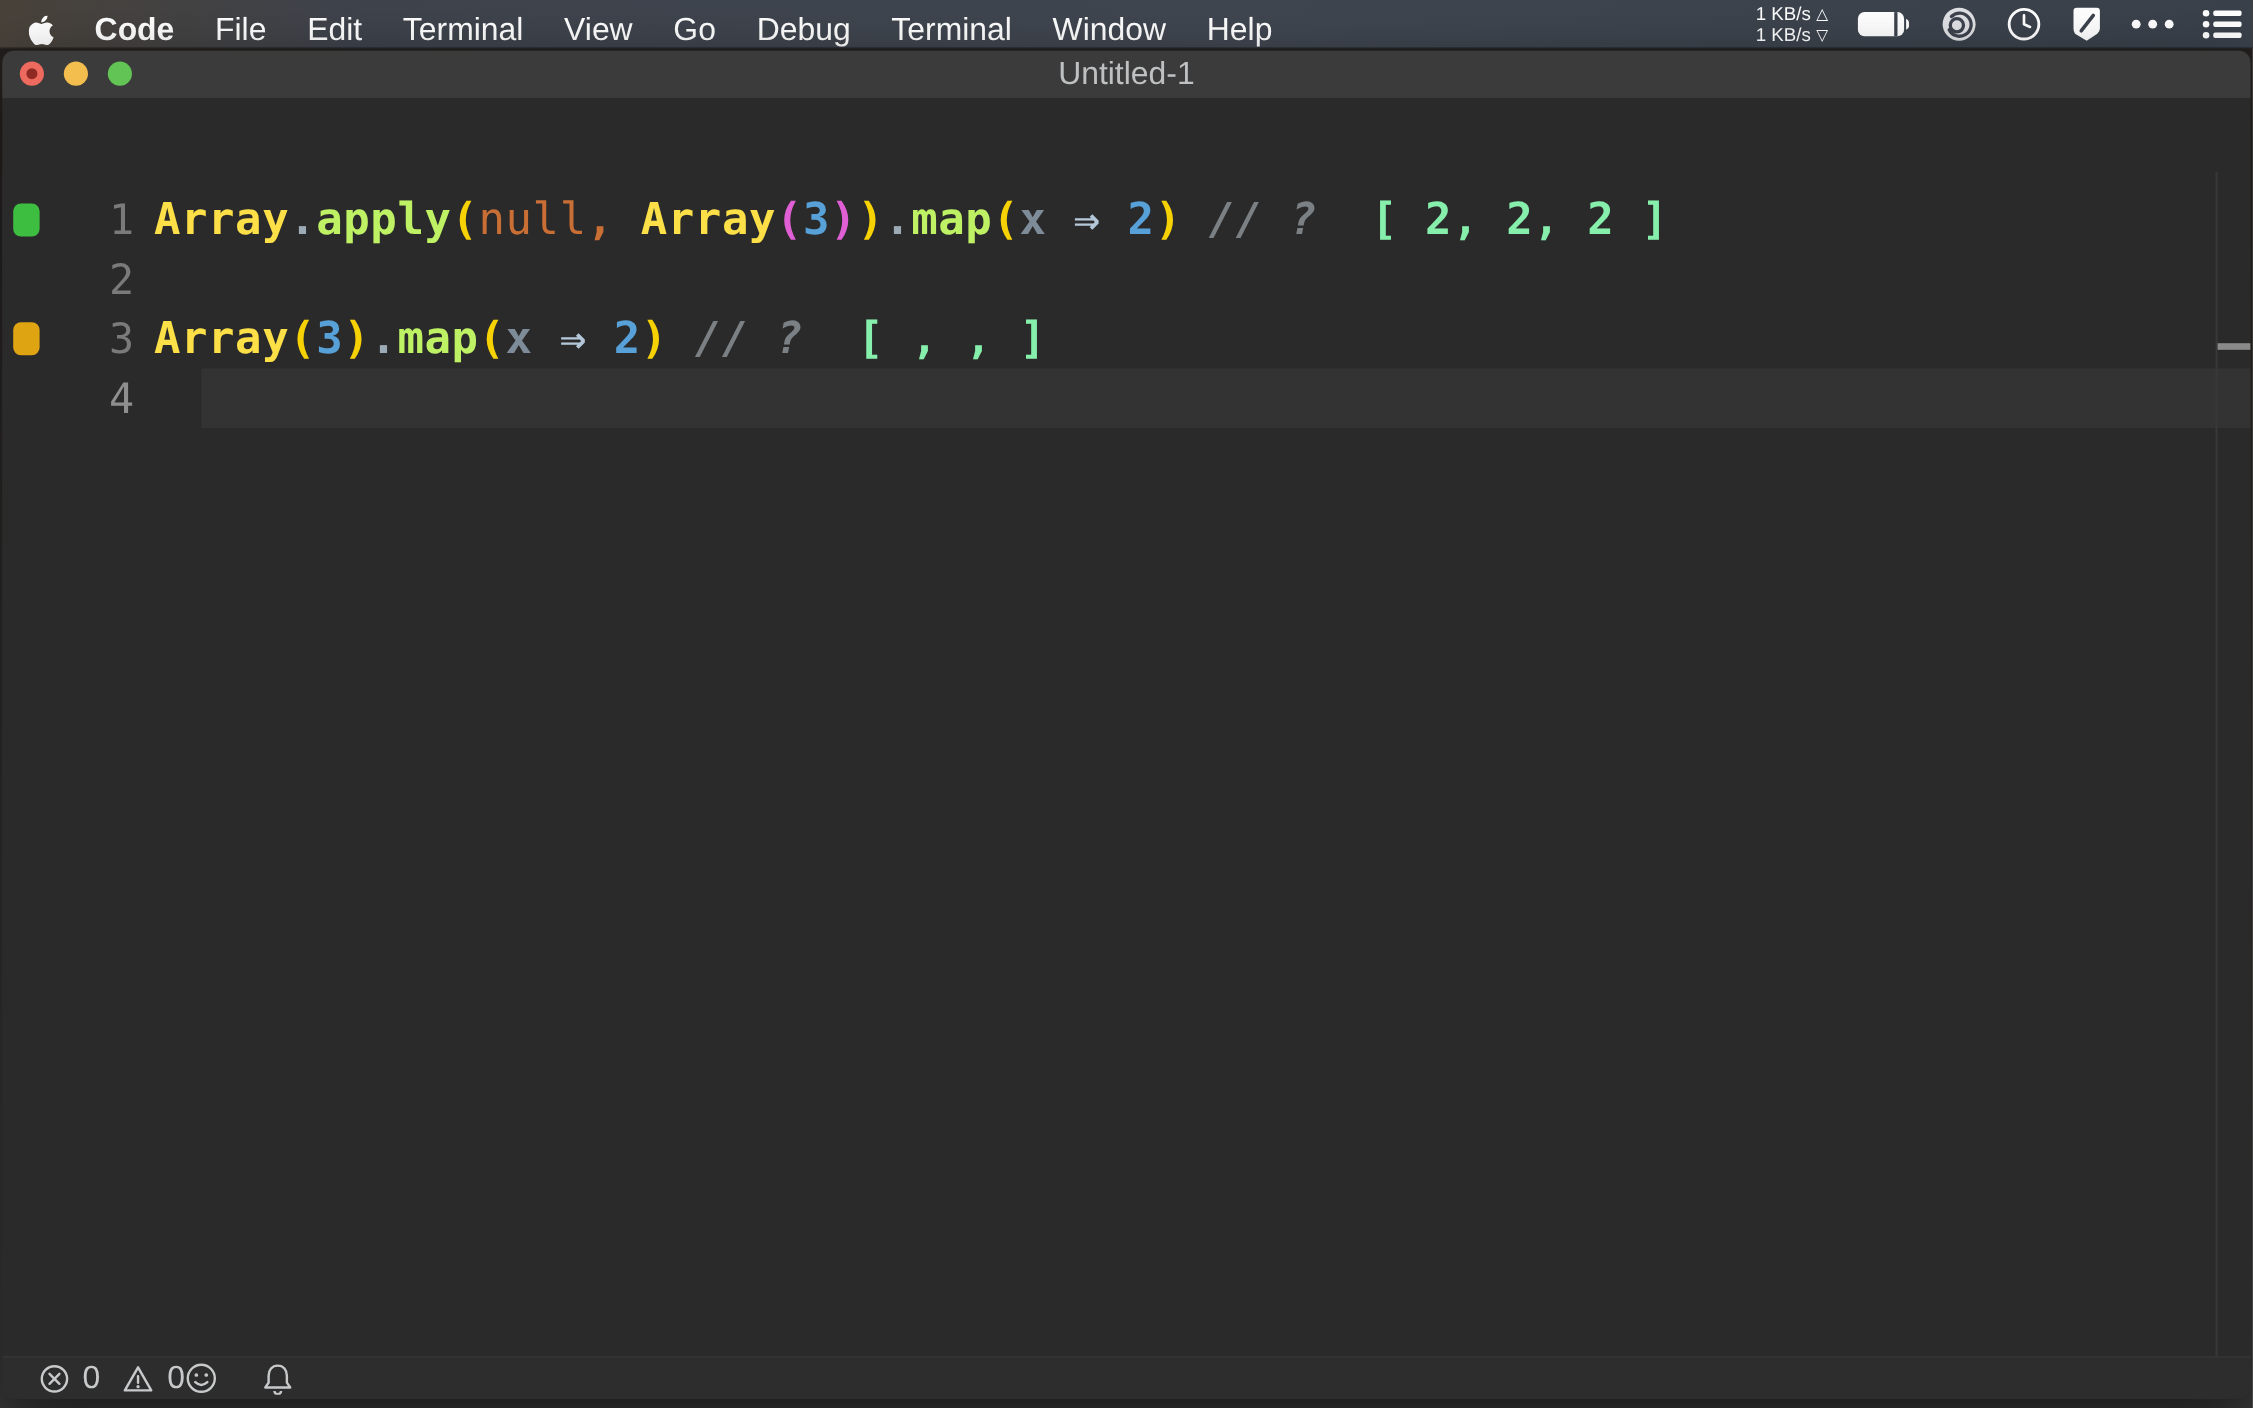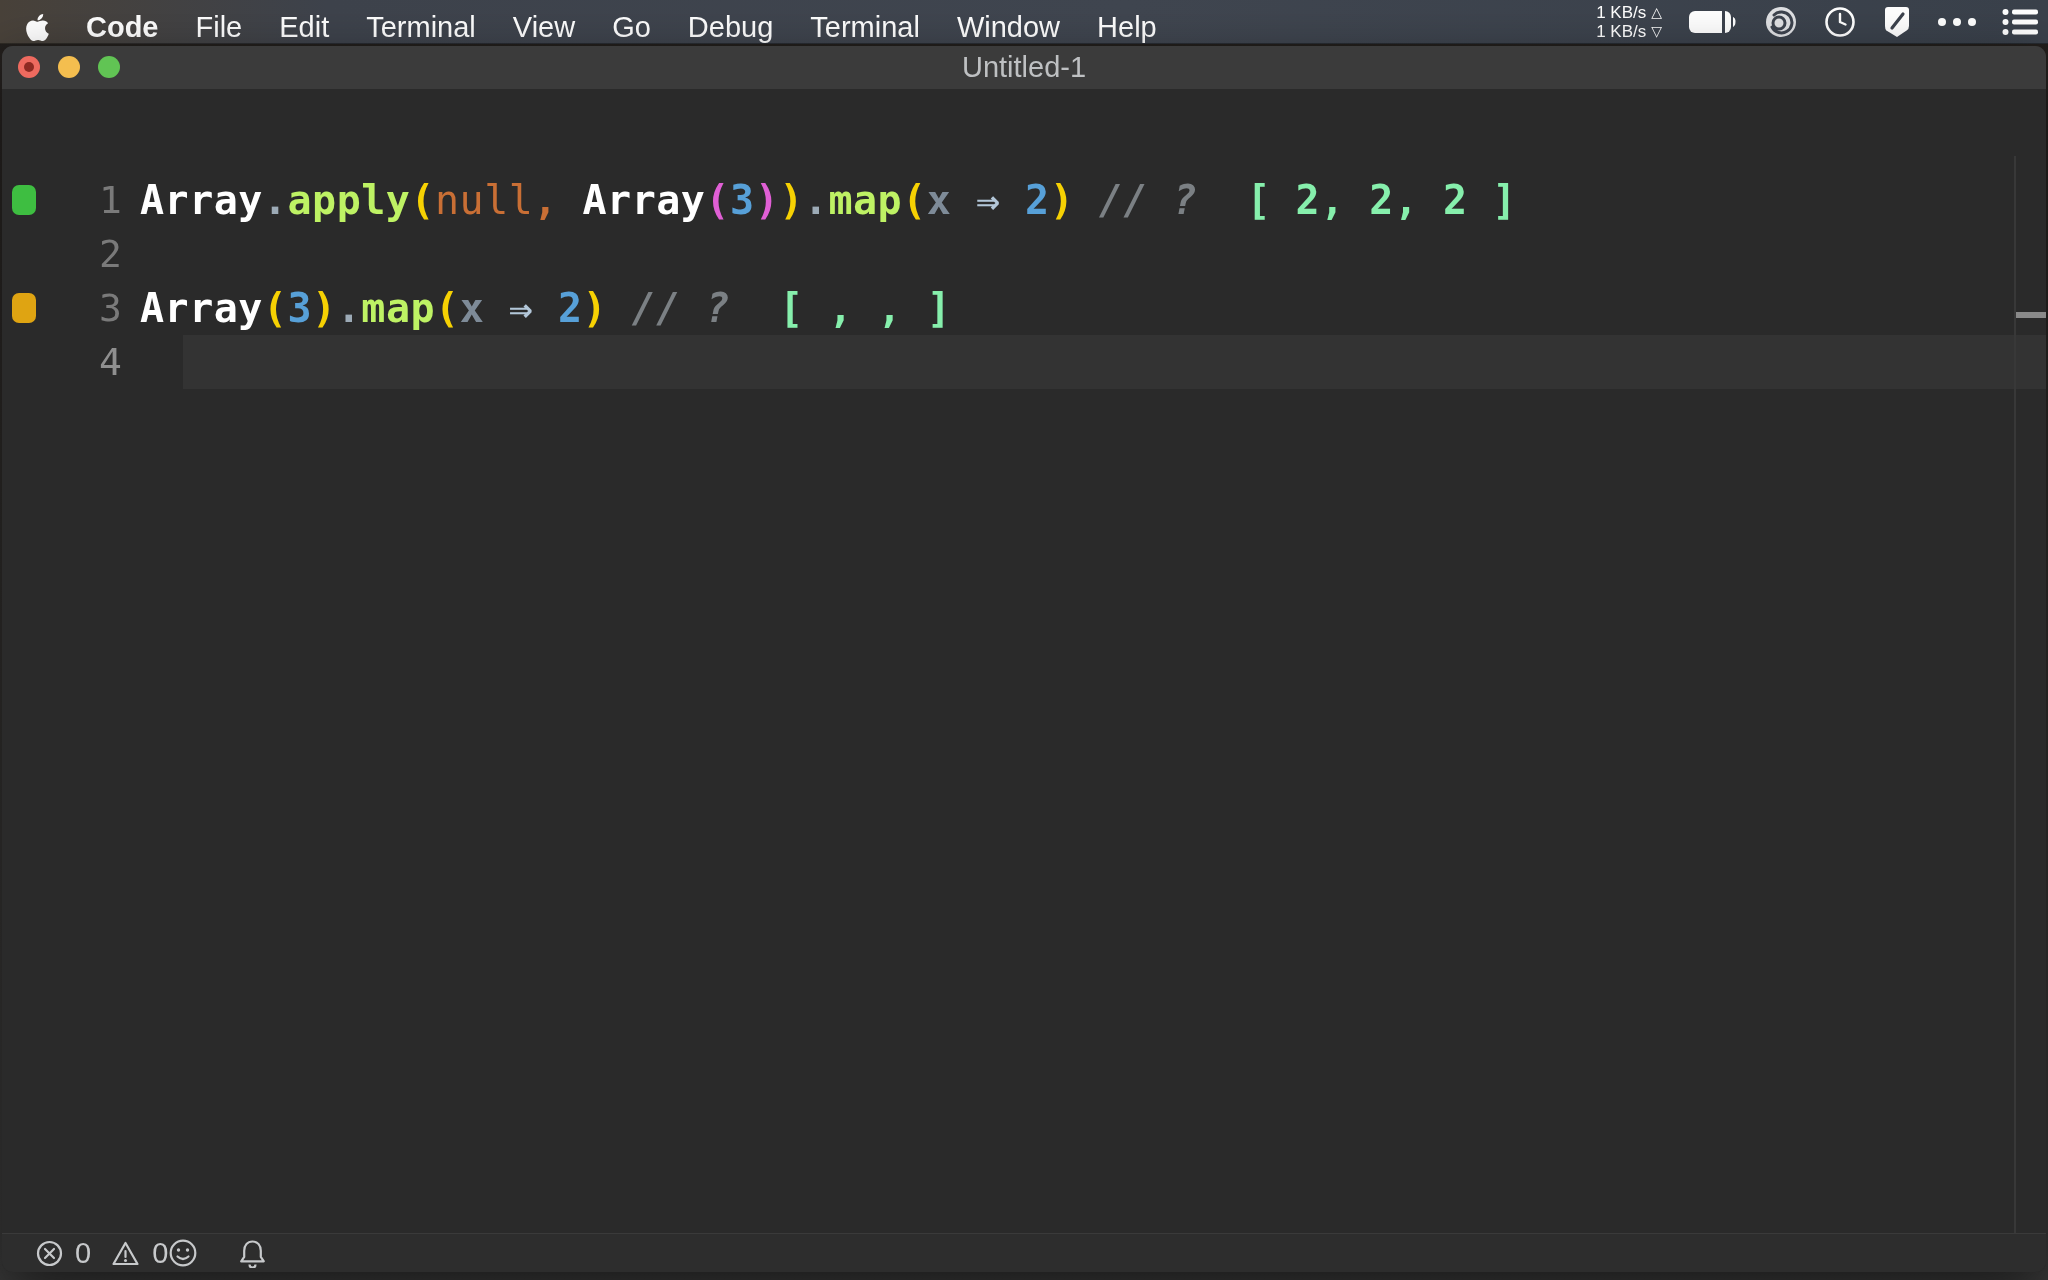--- a/index.html
+++ b/index.html
@@ -50,21 +50,21 @@
   .code-lines{position:absolute;top:17px;left:0;right:0;}
   .code-row{position:relative;height:54px;display:flex;align-items:center;}
   .row-highlight{position:absolute;left:181px;right:0;top:0;bottom:0;background:#333333;}
   .marker-cell{width:44px;display:flex;justify-content:center;align-items:center;z-index:1;}
   .qmarker{width:24px;height:30px;border-radius:7px;}
   .qmarker.green{background:#3EBE41;}
   .qmarker.orange{background:#DFA412;}
   .line-num{width:76px;text-align:right;font:400 38px "DejaVu Sans Mono",monospace;color:#7a7a7a;z-index:1;}
   .code-row.current .line-num{color:#8f8f8f;}
   .line-code{margin-left:18px;font:600 40px "DejaVu Sans Mono",monospace;letter-spacing:.5px;white-space:pre;z-index:1;}
-  .t-ident{color:#ffffff;}
+  .t-ident{color:#fde047;}
   .t-method{color:#bef264;}
   .t-p1{color:#F6D103;}
   .t-p2{color:#E05FD5;}
   .t-num{color:#57A0D8;}
   .t-kw{color:#C96F35;font-weight:400;}
   .t-punct{color:#C96F35;}
   .t-dot{color:#9CAAB6;}
   .t-param{color:#7E8B98;}
   .t-arrow{color:#B3C7D9;}
   .t-comment{color:#7B8084;font-style:italic;}

